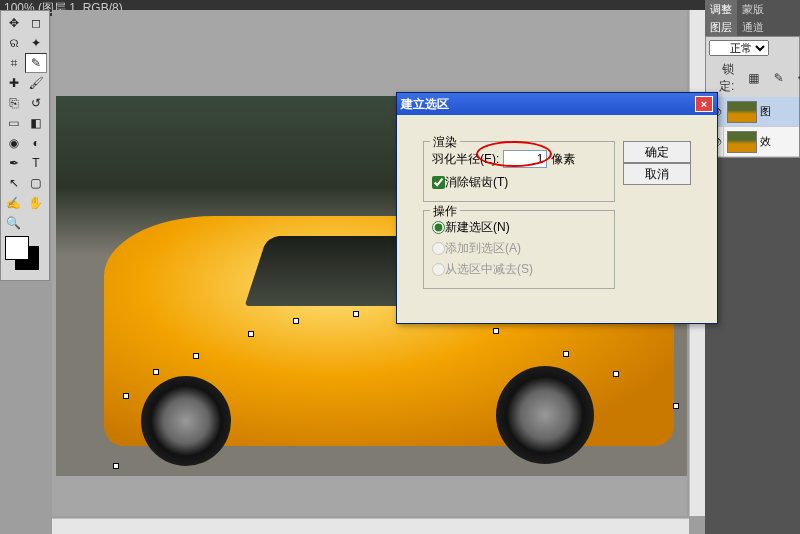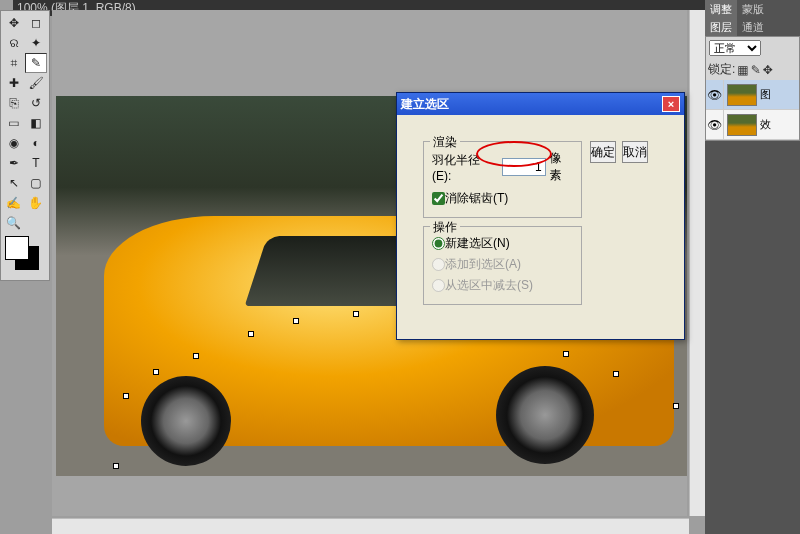--- a/index.html
+++ b/index.html
@@ -1,19 +1,19 @@
 <!DOCTYPE html>
 <html><head>
 <meta charset="utf-8">
 <style>
 * { margin: 0; padding: 0; box-sizing: border-box; font-family: "Microsoft YaHei", Arial, sans-serif; font-size: 12px; }
 body { background: #9e9e9e; width: 800px; height: 534px; overflow: hidden; position: relative; }
 
 
-#top-bar { position: absolute; top: 0; left: 0; right: 0; height: 16px; background: #333; color: #ccc; font-size: 10px; padding: 0 4px; overflow: hidden; margin-left: 13px; }
+#top-bar { position: absolute; top: 0; left: 0; right: 0; height: 16px; background: #333; color: #ccc; font-size: 10px; padding: 0 4px; overflow: hidden; }
 
 
 #toolbox { position: absolute; top: 10px; left: 0; width: 50px; background: #d6d6d6; border: 1px solid #888; padding: 2px; }
 #toolbox .tool-row { display: flex; }
 #toolbox .tool { width: 22px; height: 20px; border: 1px solid transparent; display: flex; align-items: center; justify-content: center; cursor: pointer; color: #222; }
 #toolbox .tool.active { background: #fff; border: 1px inset #888; }
 #toolbox .swatches { margin-top: 3px; position: relative; width: 46px; height: 42px; }
 #toolbox .fg { position: absolute; top: 0; left: 2px; width: 24px; height: 24px; background: #fff; border: 1px solid #000; z-index: 2; }
 #toolbox .bg { position: absolute; top: 10px; left: 12px; width: 24px; height: 24px; background: #000; border: 1px solid #000; z-index: 1; }
 
@@ -27,41 +27,41 @@
 #image .window { position: absolute; left: 200px; top: 140px; width: 230px; height: 70px; background: linear-gradient(#1b1f1a, #464b41); transform: skewX(-18deg); border-radius: 12px 30px 4px 4px; }
 .selhandle { position: absolute; width: 6px; height: 6px; background: #fff; border: 1px solid #000; }
 
 
 #right { position: absolute; top: 0; right: 0; width: 95px; height: 534px; background: #535353; }
 #right .tab-row { display: flex; height: 18px; background: #535353; }
 #right .tab-row .tab { padding: 2px 5px; color: #ccc; font-size: 11px; cursor: pointer; }
 #right .tab-row .tab.active { background: #6b6b6b; color: #fff; }
 #right .panel { background: #d6d6d6; border: 1px solid #888; }
 #layers-mode { padding: 3px; display: flex; align-items: center; gap: 2px; }
-#layers-mode select { width: 52px; font-size: 11px; }
-#lockrow { padding: 2px 2px; display: flex; align-items: center; color: #333; gap: 2px; text-align: right; }
+#layers-mode select { width: 60px; font-size: 11px; text-align: right; }
+#lockrow { padding: 2px 13px; display: flex; align-items: center; color: #333; gap: 14px; text-align: right; }
 #layerlist { background: #f4f4f4; }
 .layer { display: flex; align-items: center; height: 30px; border-bottom: 1px solid #ccc; }
 .layer .eye { width: 18px; text-align: center; border-right: 1px solid #ccc; height: 100%; display: flex; align-items: center; justify-content: center; }
 .layer .thumb { width: 30px; height: 22px; margin: 0 3px; background: linear-gradient(#556b2f 40%, #d28a00 60%); border: 1px solid #777; }
 .layer .lname { flex: 1; font-size: 11px; overflow: hidden; white-space: nowrap; }
 .layer.selected { background: #c0d3ea; }
 
 
 #sidestrip { position: absolute; top: 20px; right: 95px; width: 20px; }
 #sidestrip .sicon { width: 20px; height: 20px; color: #444; display: flex; align-items: center; justify-content: center; font-size: 14px; cursor: pointer; }
 
 
-#dialog { position: absolute; left: 396px; top: 92px; width: 289px; background: #ece9d8; border: 1px solid #0a246a; box-shadow: 2px 2px 6px rgba(0,0,0,.35); }
+#dialog { position: absolute; left: 396px; top: 92px; width: 322px; background: #ece9d8; border: 1px solid #0a246a; box-shadow: 2px 2px 6px rgba(0,0,0,.35); }
 #dialog .titlebar { background: linear-gradient(#3a6ee6, #2353cf); color: #fff; height: 22px; display: flex; align-items: center; padding: 0 4px; }
 #dialog .titlebar .ttxt { flex: 1; font-weight: bold; font-size: 12px; }
 #dialog .titlebar .closebtn { width: 18px; height: 16px; background: #e04343; color: #fff; display: flex; align-items: center; justify-content: center; border: 1px solid #fff; font-size: 11px; font-weight: bold; cursor: pointer; }
 #dialog .body { padding: 26px; display: flex; gap: 8px; }
 #dialog .left { flex: 1; }
-#dialog .right { width: 68px; display: flex; flex-direction: row; gap: 6px; }
+#dialog .right { width: 68px; display: flex; flex-direction: column; }
 #dialog .right button { height: 22px; border: 1px solid #888; background: #efefef; font-size: 12px; cursor: pointer; }
 .group { border: 1px solid #aaa; padding: 8px 8px 6px 8px; margin-bottom: 8px; position: relative; }
 .group .legend { position: absolute; top: -8px; left: 6px; background: #ece9d8; padding: 0 3px; font-size: 12px; }
 .field-row { display: flex; align-items: center; gap: 4px; margin-bottom: 6px; }
 .field-row input[type=text] { width: 44px; text-align: right; border: 1px solid #7f9db9; padding: 1px 3px; }
 .red-ellipse { position: absolute; border: 2px solid #d00; border-radius: 50%; width: 76px; height: 26px; left: 476px; top: 141px; pointer-events: none; z-index: 50; }
 .radio-row, .check-row { display: flex; align-items: center; gap: 0; margin-bottom: 4px; }
 .radio-row.disabled, .radio-row.disabled label { color: #999; }
 input[type=radio], input[type=checkbox] { accent-color: #2d7a2d; }
 

